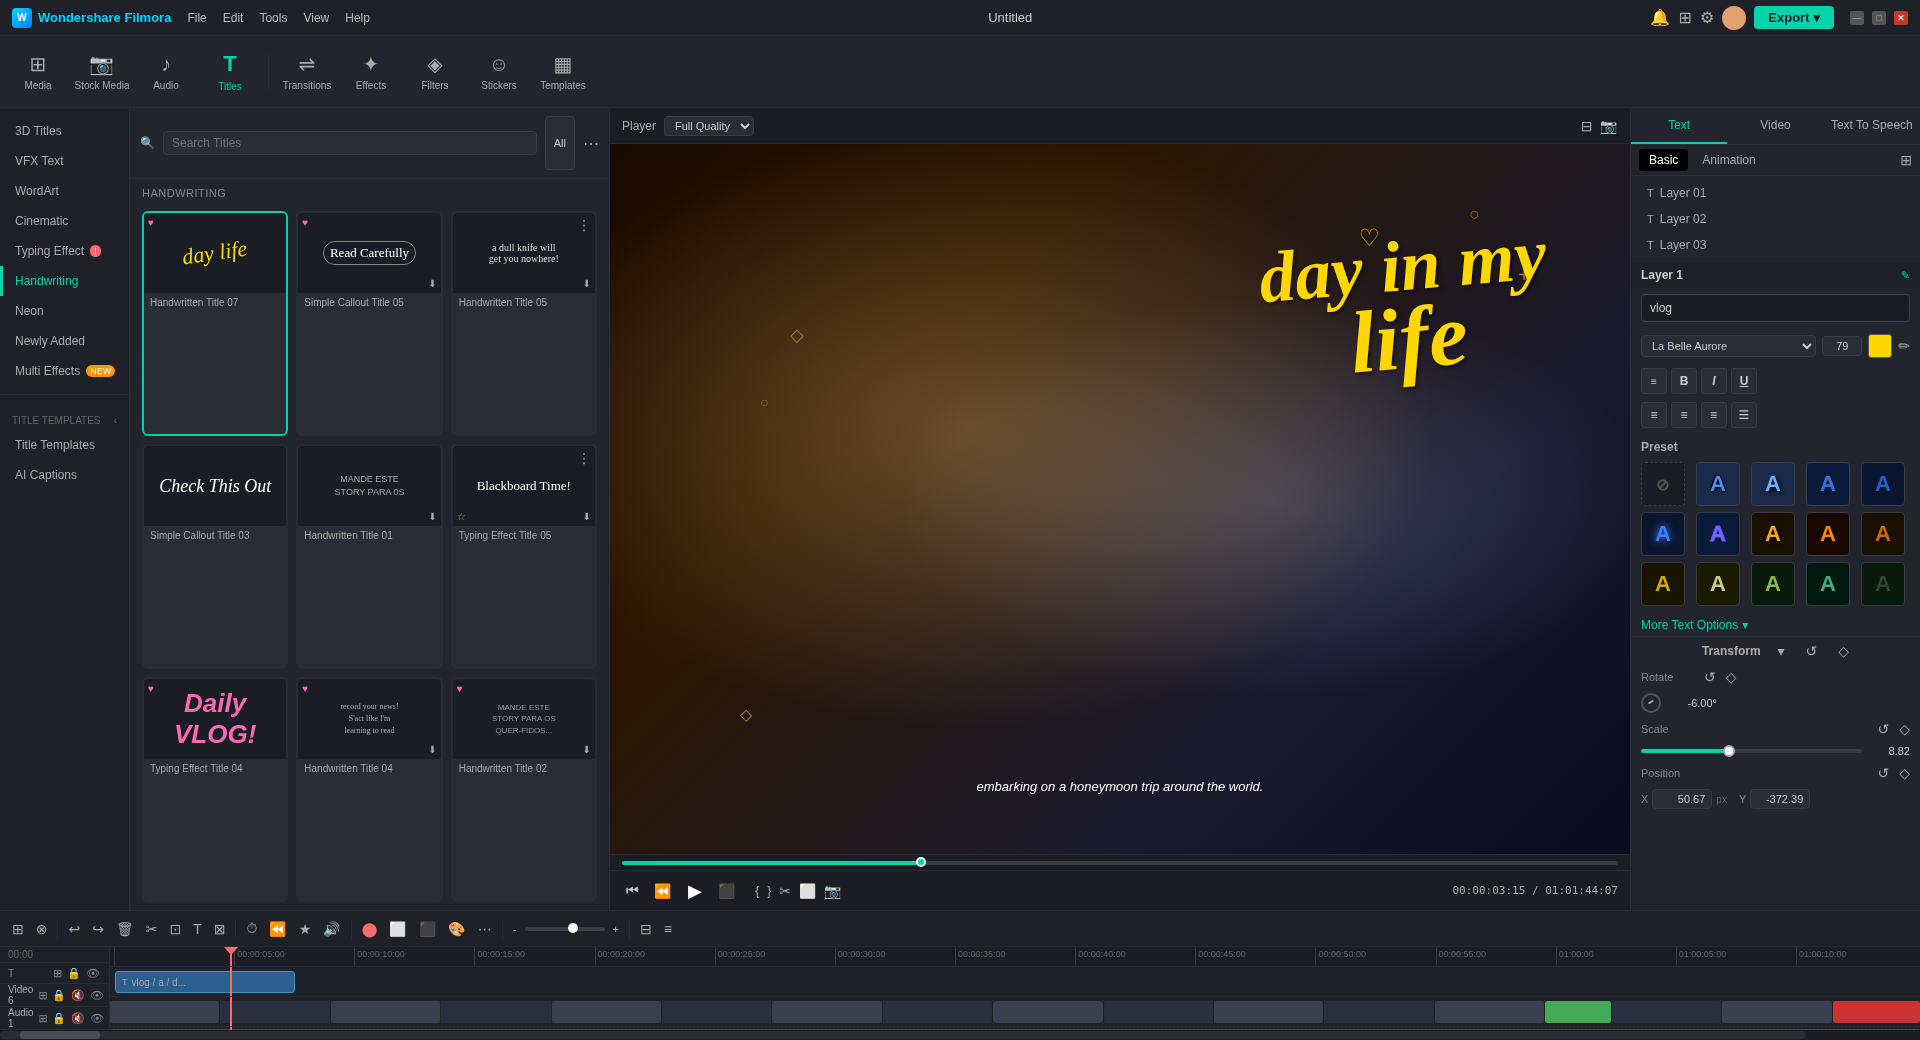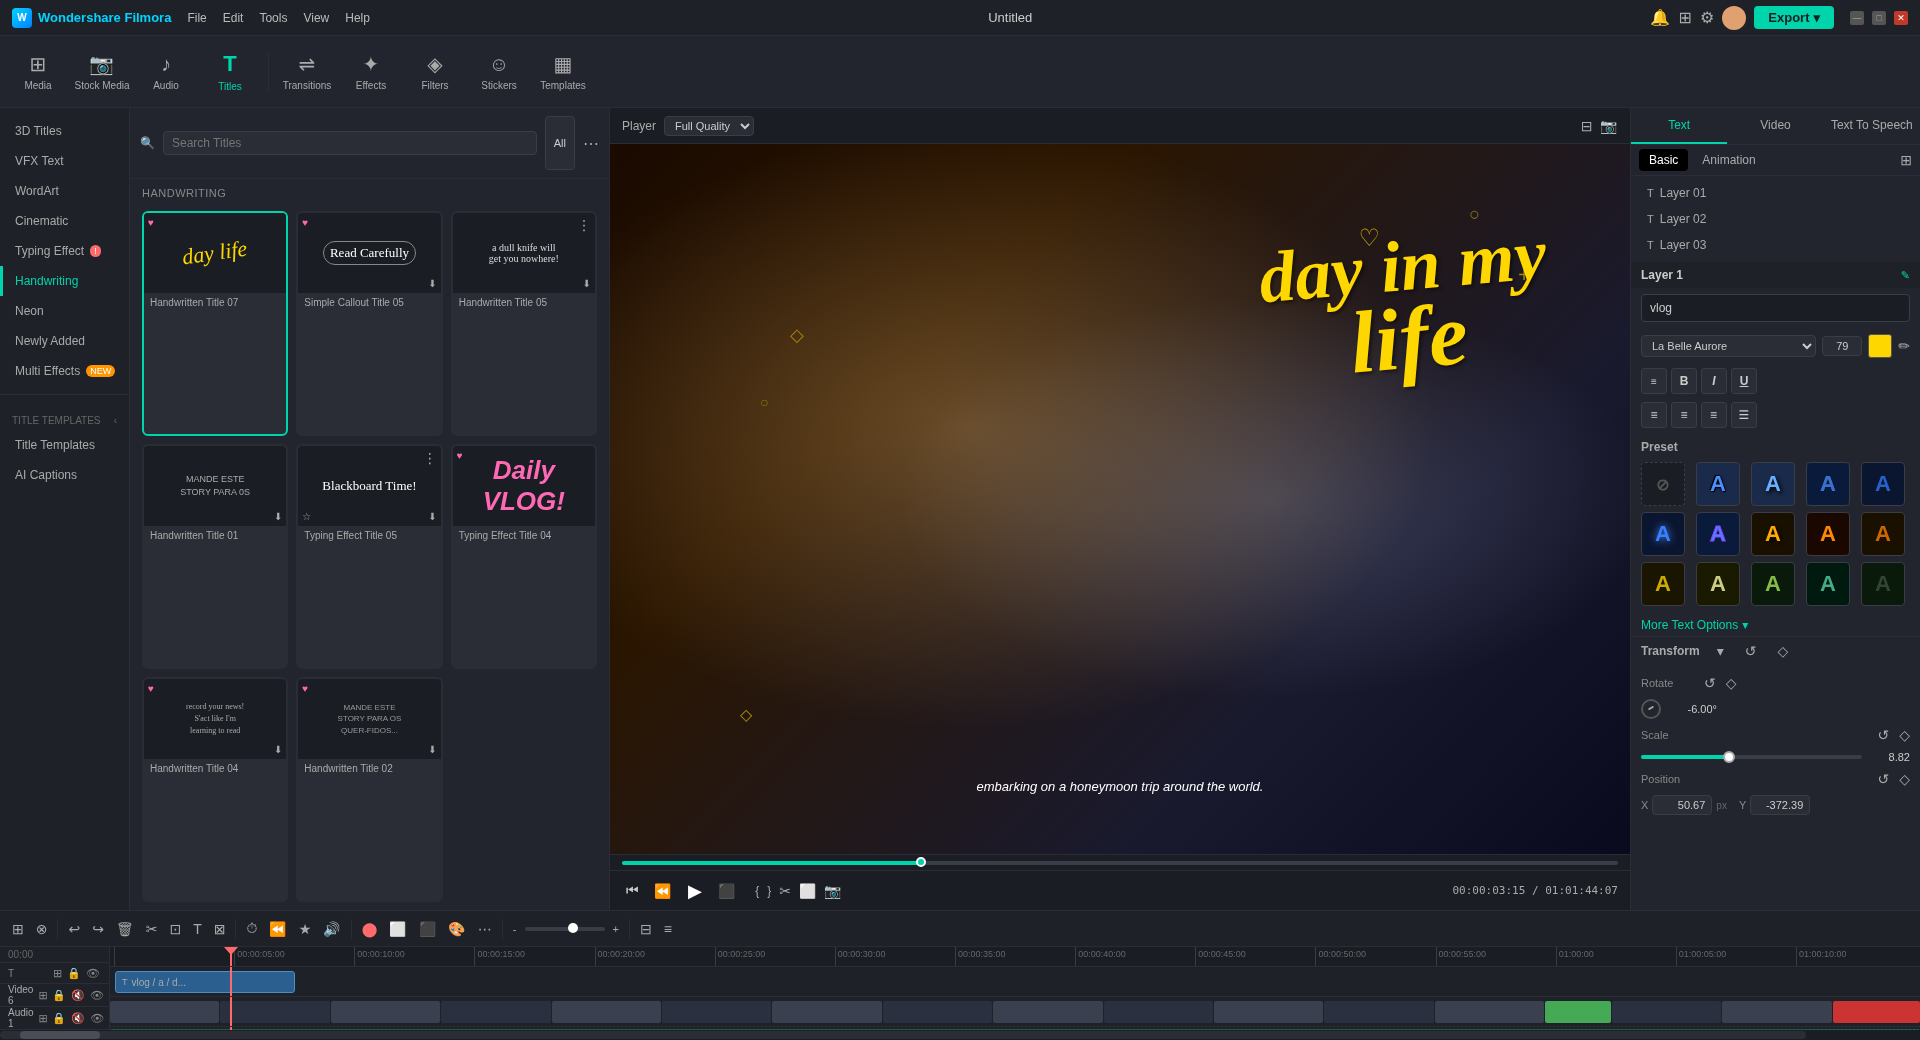--- a/index.html
+++ b/index.html
@@ -88,21 +88,21 @@
     .color-swatch { width: 24px; height: 24px; border-radius: 3px; background: #ffd700; border: 1px solid #555; cursor: pointer; }
     .text-format-row { display: flex; align-items: center; gap: 4px; padding: 4px 10px; }
     .fmt-btn { background: #2a2d35; border: 1px solid #3a3d45; color: #ccc; width: 26px; height: 26px; border-radius: 3px; cursor: pointer; font-weight: bold; font-size: 12px; display: flex; align-items: center; justify-content: center; }
     .align-btn { background: #2a2d35; border: 1px solid #3a3d45; color: #ccc; width: 26px; height: 26px; border-radius: 3px; cursor: pointer; font-size: 12px; display: flex; align-items: center; justify-content: center; }
     .section-title { padding: 8px 10px 4px; font-size: 12px; color: #aaa; font-weight: bold; }
     .preset-grid { display: grid; grid-template-columns: repeat(5, 1fr); gap: 6px; padding: 4px 10px 8px; }
     .preset-item { width: 44px; height: 44px; border-radius: 4px; background: #1a1d23; border: 1px solid #3a3d45; cursor: pointer; display: flex; align-items: center; justify-content: center; font-size: 20px; font-weight: bold; }
     .preset-item.empty { background: #1a1d23; border-style: dashed; }
     .more-text-options { padding: 4px 10px; color: #00d4aa; font-size: 12px; cursor: pointer; display: flex; align-items: center; gap: 4px; }
     .transform-section { padding: 6px 10px; border-top: 1px solid #2a2d35; }
-    .transform-header { display: flex; align-items: center; justify-content: flex-start; margin-bottom: 12px; gap: 17px; }
+    .transform-header { display: flex; align-items: center; justify-content: center; margin-bottom: 6px; gap: 17px; }
     .transform-label { font-size: 12px; color: #aaa; font-weight: bold; }
     .prop-row { display: flex; align-items: center; gap: 8px; padding: 4px 0; }
     .prop-label { font-size: 11px; color: #888; width: 55px; }
     .prop-slider { flex: 1; height: 4px; background: #3a3d45; border-radius: 2px; position: relative; }
     .prop-slider-fill { height: 100%; background: #00d4aa; border-radius: 2px; }
     .prop-thumb { width: 12px; height: 12px; border-radius: 50%; background: white; border: 2px solid #aaa; position: absolute; top: -4px; transform: translateX(-50%); cursor: pointer; }
     .prop-value { font-size: 11px; color: #ccc; width: 40px; text-align: right; }
     .position-row { display: flex; align-items: center; gap: 4px; padding: 4px 0; }
     .pos-label { font-size: 11px; color: #888; }
     .pos-input { background: #2a2d35; border: 1px solid #3a3d45; color: #ccc; font-size: 11px; padding: 3px 6px; border-radius: 4px; width: 60px; text-align: right; }
@@ -301,20 +301,26 @@
 
       <div class="title-card">
         <div class="card-thumb thumb-hand5">
           <span class="more-opt">⋮</span>
           <span class="hw-text" style="font-family:cursive;color:#ddd;font-size:10px;text-align:center;display:block;">a dull knife will<br>get you nowhere!</span>
           <span class="download-icon">⬇</span>
         </div>
         <div class="card-label">Handwritten Title 05</div>
       </div>
 
+      <div class="title-card">
+        <div class="card-thumb thumb-checkthis">
+          <span class="hw-text" style="font-family:Georgia,serif;font-style:italic;color:white;font-size:18px;display:block;">Check This Out</span>
+        </div>
+        <div class="card-label">Simple Callout Title 03</div>
+      </div>
 
       <div class="title-card">
         <div class="card-thumb thumb-mande">
           <span class="hw-text" style="color:#aaa;font-size:9px;text-align:center;text-transform:uppercase;display:block;line-height:1.4;">MANDE ESTE<br>STORY PARA 0S</span>
           <span class="download-icon">⬇</span>
         </div>
         <div class="card-label">Handwritten Title 01</div>
       </div>
 
       <div class="title-card">

